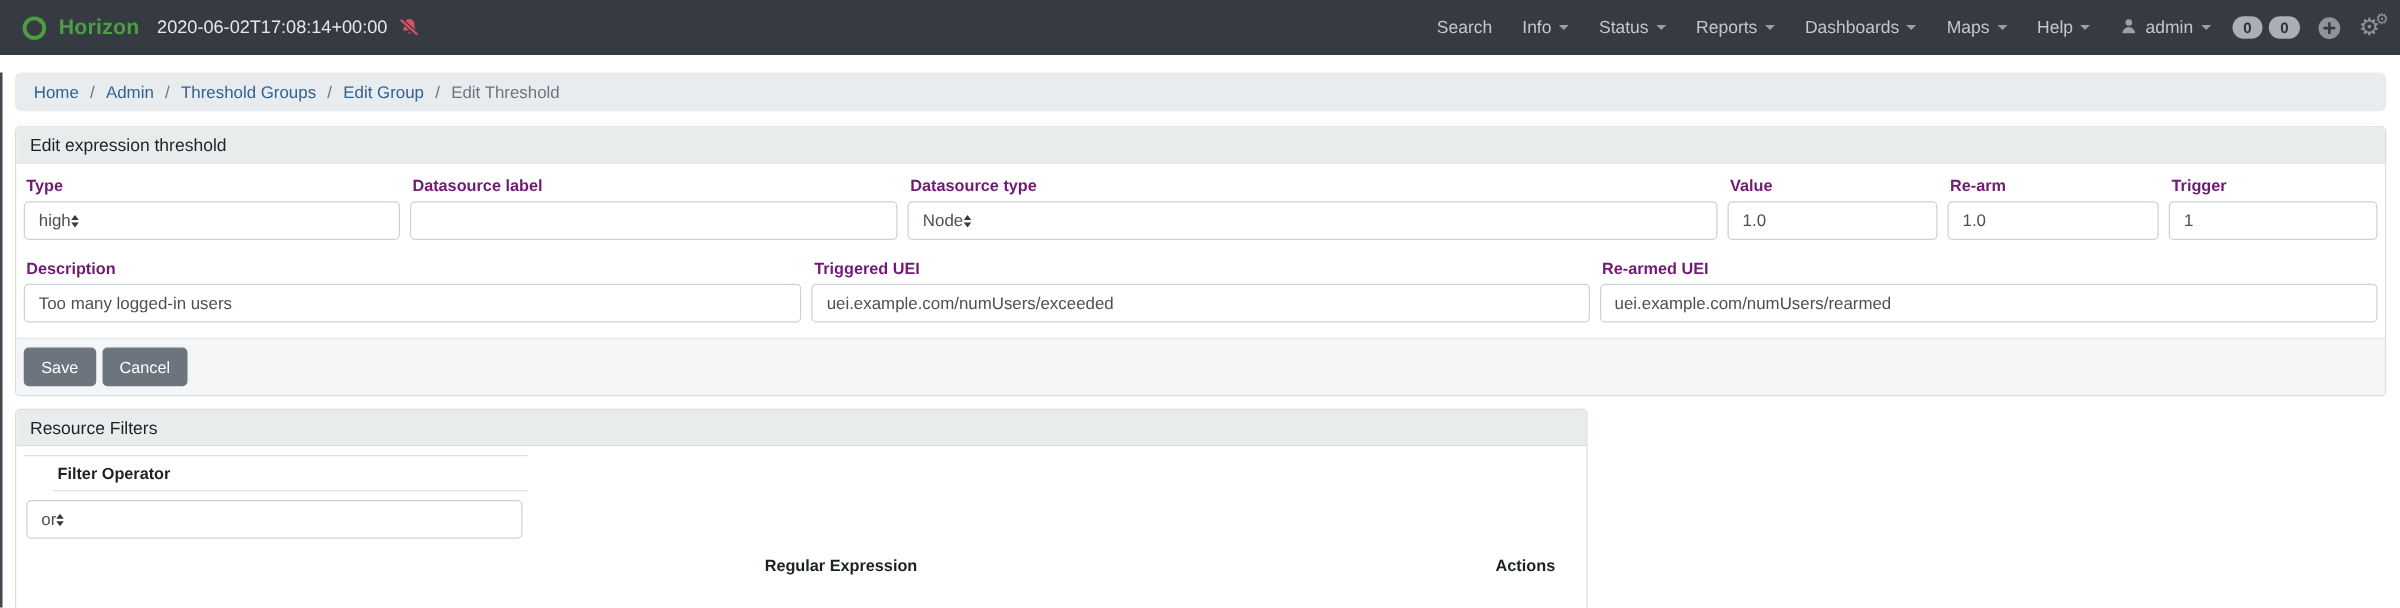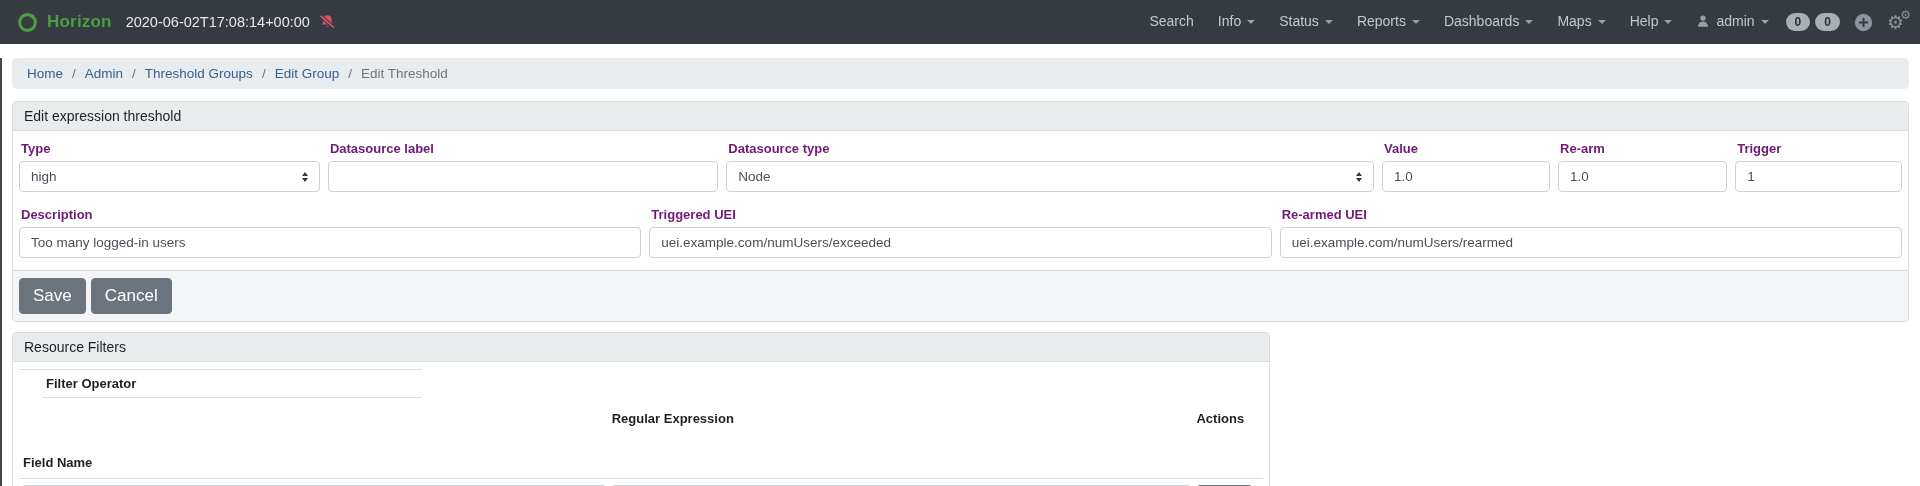--- a/index.html
+++ b/index.html
@@ -60,28 +60,28 @@
     border-radius:0 0 4px 4px; padding:7px 6px; display:flex; gap:5px;
   }
   .form-label { display:block; font-weight:bold; font-size:13px; color:#701a75; margin:8px 2px 5px; }
   .txt-input, .select {
     width:100%; height:31px; background:#fff;
     border:1px solid #ccd2d8; border-radius:4px;
     font-size:13.5px; color:#495057; padding:0 11px;
     font-family:"Liberation Sans", sans-serif;
   }
   .txt-input { outline:none; }
-  .select { display:flex; align-items:center; justify-content:space-between; cursor:pointer; }
+  .select { display:flex; align-items:center; cursor:pointer; }
   .updown { display:flex; flex-direction:column; gap:2px; align-items:center; }
   .tri-up { width:0;height:0;border-left:3.5px solid transparent;border-right:3.5px solid transparent;border-bottom:4px solid #343a40; }
   .tri-down { width:0;height:0;border-left:3.5px solid transparent;border-right:3.5px solid transparent;border-top:4px solid #343a40; }
   .frow { display:flex; gap:8px; }
   .btn {
     background:#6c757d; color:#fff; border:1px solid #6c757d; border-radius:4px;
-    padding:7px 13px; font-size:17px; cursor:pointer;
+    padding:7px 13px; font-size:13px; cursor:pointer;
     font-family:"Liberation Sans", sans-serif;
   }
 
   
   .rf-card { width:1258px; }
   .op-table { width:403px; border-top:1px solid #dee2e6; margin-top:5px; }
   .op-th { border-bottom:1px solid #dee2e6; padding:6px 4px; font-weight:bold; font-size:13px; color:#1d2124;margin-left:23px; }
   .op-td { padding:7px 4px 1px 2px; }
   .flt-table { margin-top:11px; }
   .flt-head { display:flex; gap:4px; border-bottom:1px solid #dee2e6; padding:2px 4px 8px; }
@@ -241,20 +241,29 @@
       <button class="btn">Cancel</button>
     </div>
   </div>
 
   <div class="card rf-card">
     <div class="card-header">Resource Filters</div>
     <div class="card-body">
 
       <div class="op-table">
         <div class="op-th">Filter Operator</div>
+        <div class="op-td">
+          <div class="select">
+            <span>or</span>
+            <span class="updown">
+                <i class="tri-up"></i>
+                <i class="tri-down"></i>
+              </span>
+          </div>
+        </div>
       </div>
 
       <div class="flt-table">
         <div class="flt-head">
           <div style="flex:589 0 0;margin-top:44px;">Field Name</div>
           <div style="flex:585 0 0;">Regular Expression</div>
           <div style="flex:63 0 0;">Actions</div>
         </div>
         <div class="flt-row">
           <div style="flex:589 0 0;">

